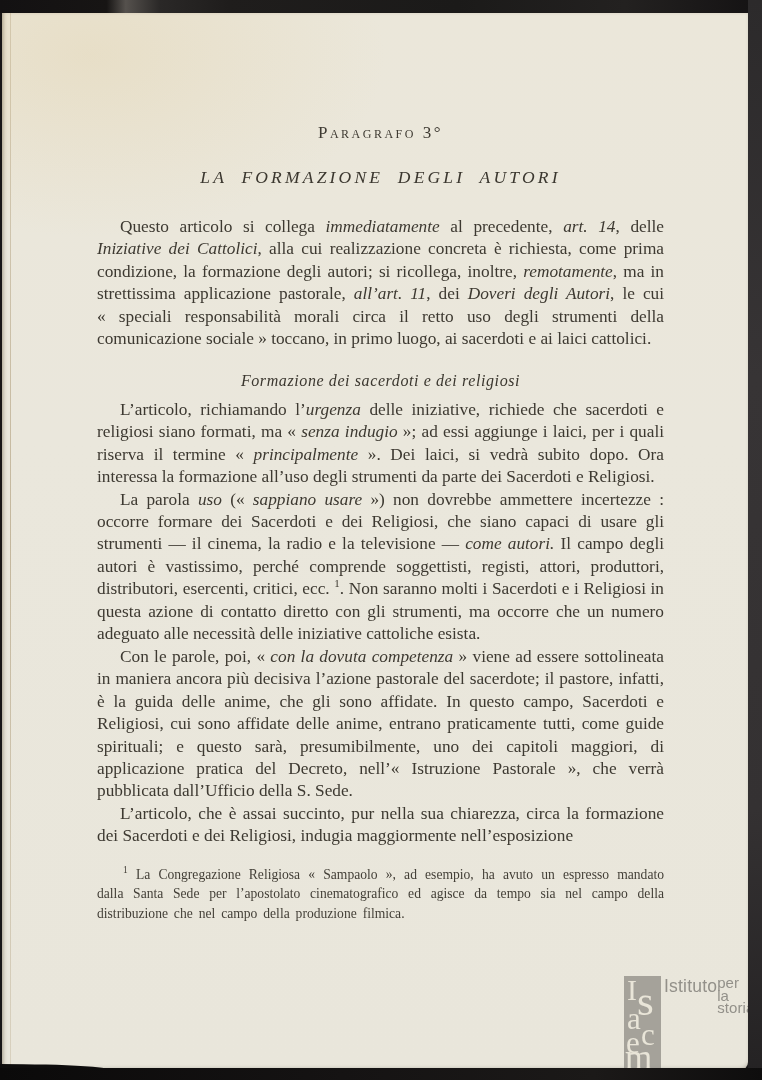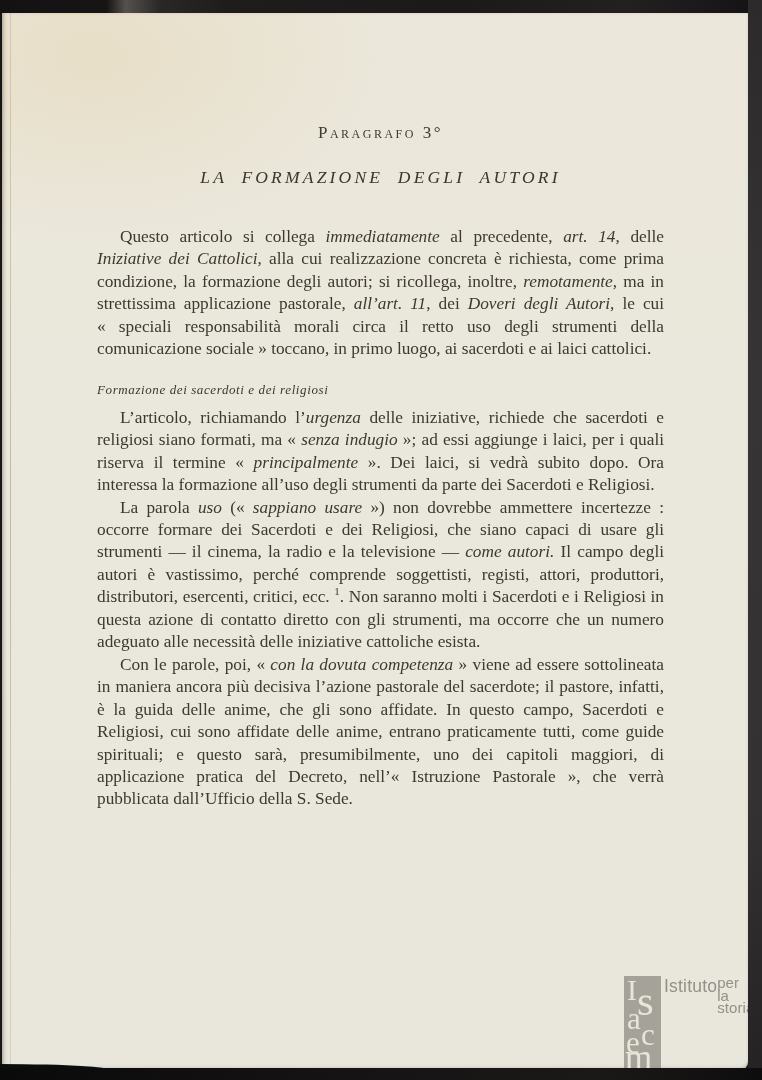--- a/index.html
+++ b/index.html
@@ -55,38 +55,39 @@
   }
   .main-title{
     margin-top:24px;
     text-align:center;
     font-style:italic;
     font-size:17.5px;
     letter-spacing:3.2px;
     word-spacing:7px;
     color:#3b372f;
   }
-  .text-column{margin-top:38px;}
+  .text-column{margin-top:28px;}
   .body-para{
     margin:0;
     font-size:17.3px;
     line-height:22.45px;
     text-align:justify;
     text-indent:23px;
     color:#3d3931;
   }
   .body-para em{font-style:italic;}
   .body-para sup{font-size:11px;line-height:0;}
   .section-heading{
     margin:21px 0 9px 0;
     font-weight:normal;
     font-style:italic;
-    font-size:13px;
+    font-size:16px;
     letter-spacing:0.6px;
     color:#3b372f;
+    text-align:center;
   }
   .footnote{
     margin-top:17px;
     font-size:13.6px;
     line-height:19.6px;
     text-align:justify;
     text-indent:26px;
     word-spacing:2.5px;
     color:#433f37;
   }
@@ -135,21 +136,23 @@
 
     <div class="content">
       <div class="kicker">Paragrafo 3°</div>
       <div class="main-title">LA FORMAZIONE DEGLI AUTORI</div>
       <div class="text-column">
           <p class="body-para"><span>Questo articolo si collega </span><em>immediatamente</em><span> al precedente, </span><em>art. 14</em><span>, delle </span><em>Iniziative dei Cattolici</em><span>, alla cui realizzazione concreta è richiesta, come prima condizione, la formazione degli autori; si ricollega, inoltre, </span><em>remotamente</em><span>, ma in strettissima applicazione pastorale, </span><em>all’art. 11</em><span>, dei </span><em>Doveri degli Autori</em><span>, le cui «&nbsp;speciali responsabilità morali circa il retto uso degli strumenti della comunicazione sociale&nbsp;» toccano, in primo luogo, ai sacerdoti e ai laici cattolici.</span></p>
           <h3 class="section-heading">Formazione dei sacerdoti e dei religiosi</h3>
           <p class="body-para"><span>L’articolo, richiamando l’</span><em>urgenza</em><span> delle iniziative, richiede che sacerdoti e religiosi siano formati, ma «&nbsp;</span><em>senza indugio</em><span>&nbsp;»; ad essi aggiunge i laici, per i quali riserva il termine «&nbsp;</span><em>principalmente</em><span>&nbsp;». Dei laici, si vedrà subito dopo. Ora interessa la formazione all’uso degli strumenti da parte dei Sacerdoti e Religiosi.</span></p>
           <p class="body-para"><span>La parola </span><em>uso</em><span> («&nbsp;</span><em>sappiano usare</em><span>&nbsp;») non dovrebbe ammettere incertezze&nbsp;: occorre formare dei Sacerdoti e dei Religiosi, che siano capaci di usare gli strumenti — il cinema, la radio e la televisione — </span><em>come autori.</em><span> Il campo degli autori è vastissimo, perché comprende soggettisti, registi, attori, produttori, distributori, esercenti, critici, ecc.&nbsp;</span><sup>1</sup><span>. Non saranno molti i Sacerdoti e i Religiosi in questa azione di contatto diretto con gli strumenti, ma occorre che un numero adeguato alle necessità delle iniziative cattoliche esista.</span></p>
           <p class="body-para"><span>Con le parole, poi, «&nbsp;</span><em>con la dovuta competenza</em><span>&nbsp;» viene ad essere sottolineata in maniera ancora più decisiva l’azione pastorale del sacerdote; il pastore, infatti, è la guida delle anime, che gli sono affidate. In questo campo, Sacerdoti e Religiosi, cui sono affidate delle anime, entrano praticamente tutti, come guide spirituali; e questo sarà, presumibilmente, uno dei capitoli maggiori, di applicazione pratica del Decreto, nell’«&nbsp;Istruzione Pastorale&nbsp;», che verrà pubblicata dall’Ufficio della S. Sede.</span></p>
+          <p class="body-para"><span>L’articolo, che è assai succinto, pur nella sua chiarezza, circa la formazione dei Sacerdoti e dei Religiosi, indugia maggiormente nell’esposizione</span></p>
         </div>
+      <div class="footnote"><sup>1</sup> La Congregazione Religiosa «&nbsp;Sampaolo&nbsp;», ad esempio, ha avuto un espresso mandato dalla Santa Sede per l’apostolato cinematografico ed agisce da tempo sia nel campo della distribuzione che nel campo della produzione filmica.</div>
     </div>
 
     <div class="watermark">
       <div class="wm-letters">
           <span class="wm-letter">I</span>
           <span class="wm-letter">s</span>
           <span class="wm-letter">a</span>
           <span class="wm-letter">c</span>
           <span class="wm-letter">e</span>
           <span class="wm-letter">m</span>

